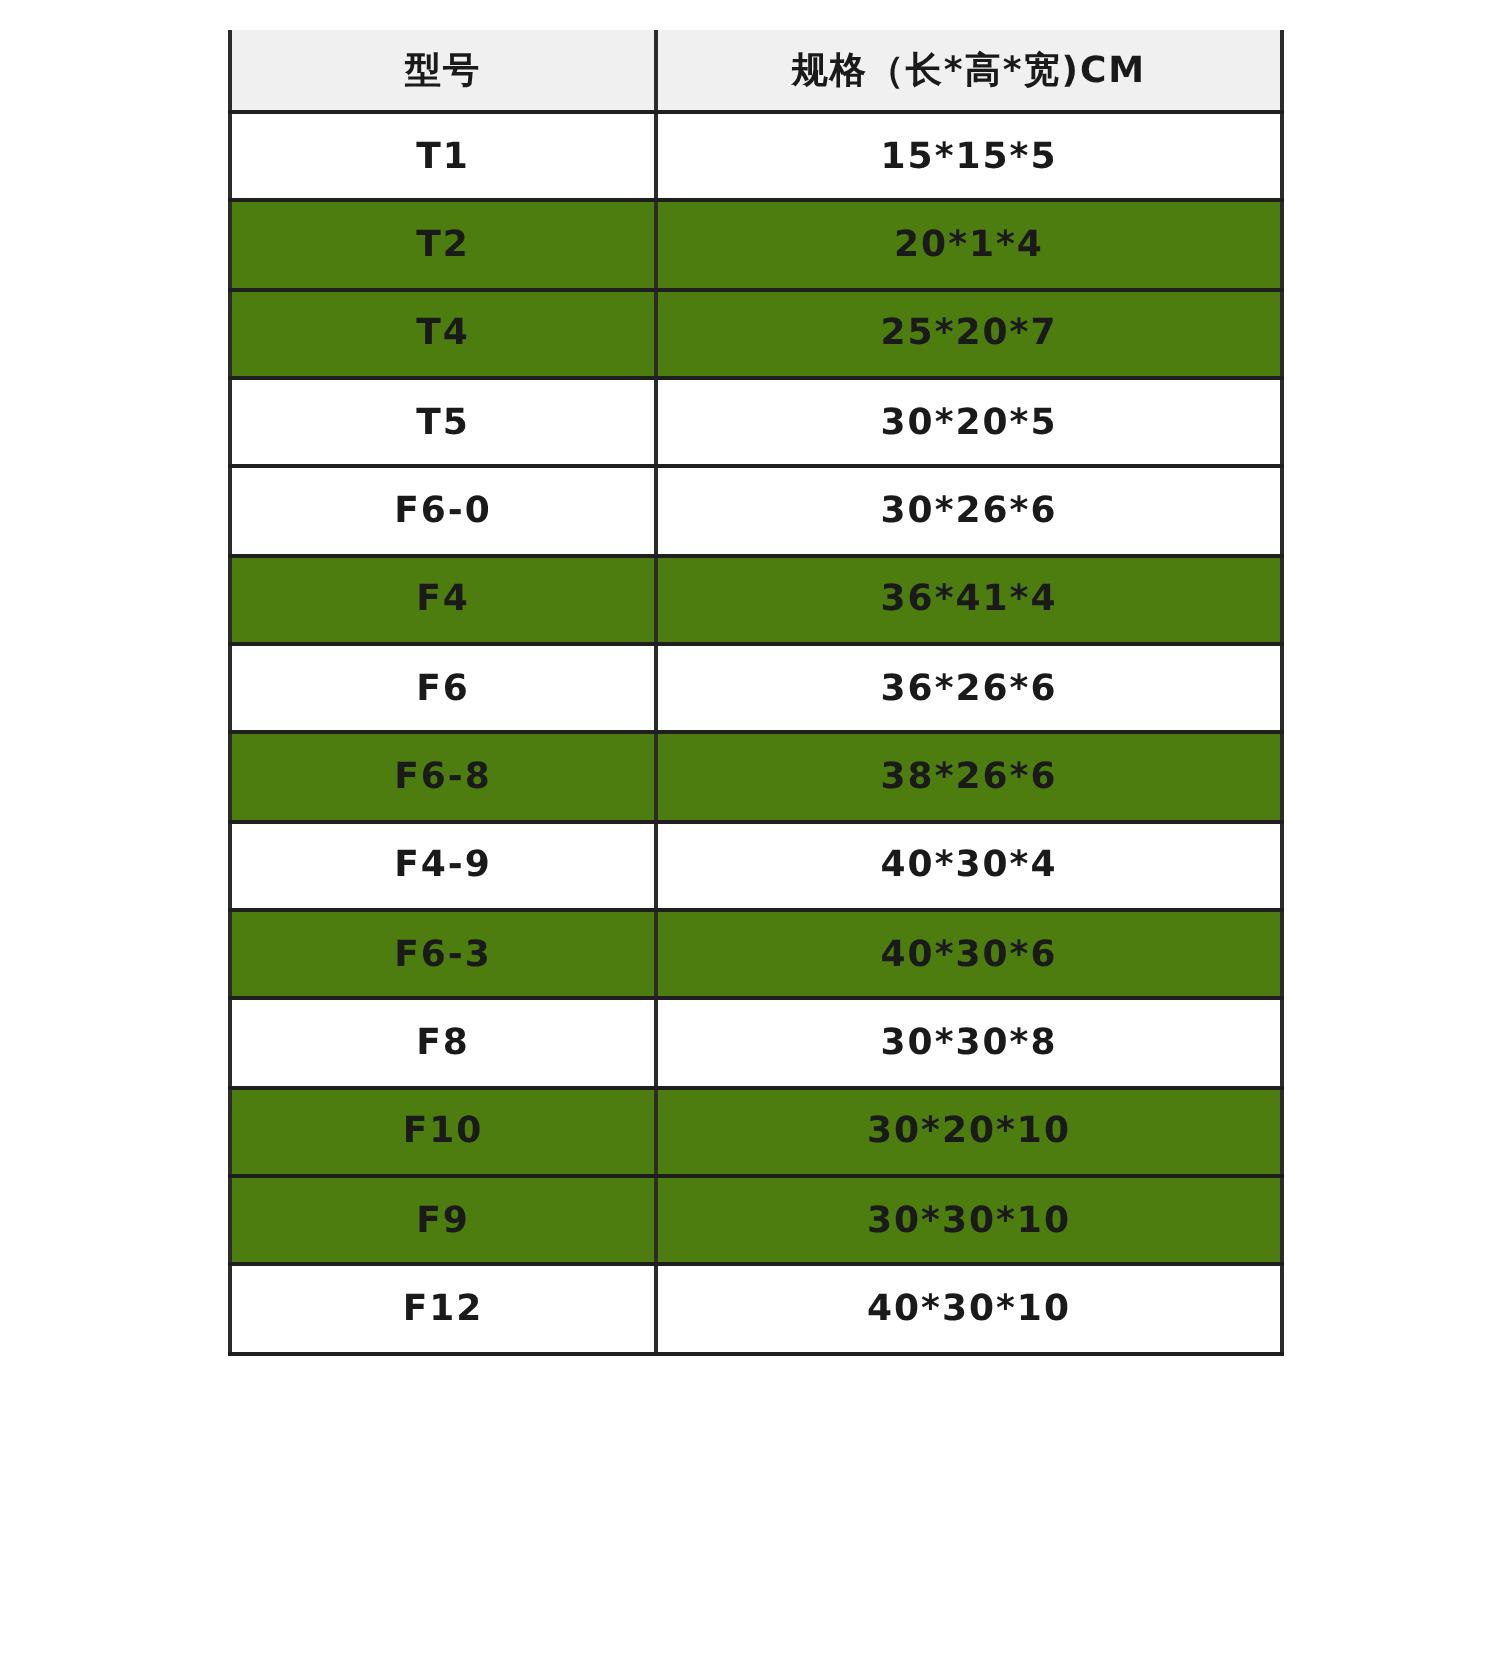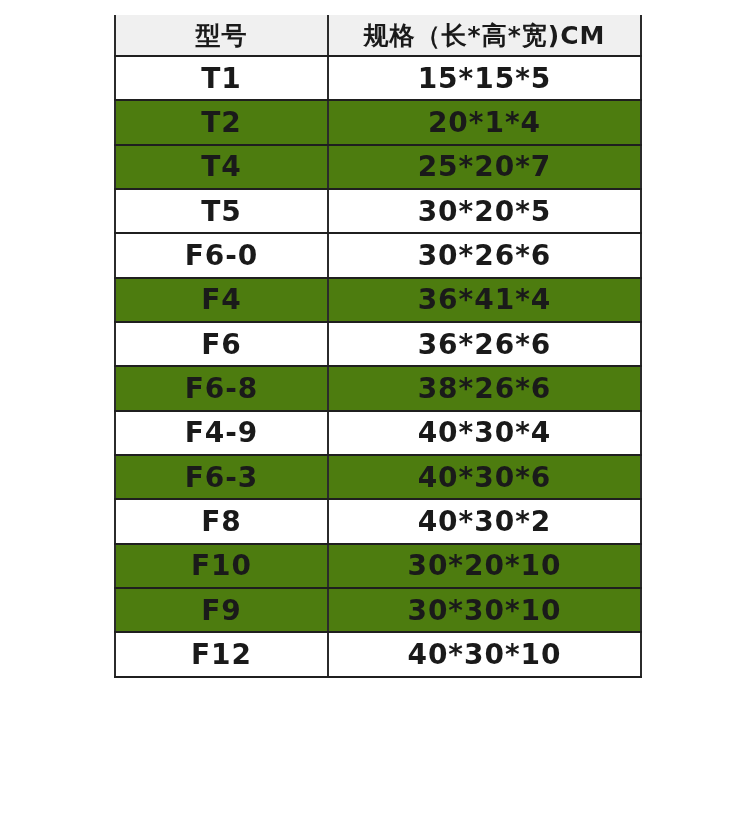--- a/index.html
+++ b/index.html
@@ -32,26 +32,26 @@
       font-weight: bold;
       padding: 0;
       border-left: 2px solid #2b2b2b;
       border-right: 2px solid #2b2b2b;
       border-bottom: 2px solid #1f1f1f;
       white-space: nowrap;
     }
     .spec-table thead th {
       height: 40px;
       background: #f0f0f0;
-      font-size: 25px;
+      font-size: 18px;
       letter-spacing: 1px;
     }
     .spec-table tbody td {
       height: 42.35px;
-      font-size: 28px;
+      font-size: 18px;
       letter-spacing: 1px;
     }
     .spec-table tbody tr.row-gray td { background: #4d7c0f; }
     .spec-table tbody tr.row-white td { background: #ffffff; }
   </style>
 </head>
 <body>
 
 <table class="spec-table">
   <colgroup>
@@ -100,21 +100,21 @@
     <tr class="row-white">
       <td>F4-9</td>
       <td>40*30*4</td>
     </tr>
     <tr class="row-gray">
       <td>F6-3</td>
       <td>40*30*6</td>
     </tr>
     <tr class="row-white">
       <td>F8</td>
-      <td>40*30*2</td>
+      <td>30*30*8</td>
     </tr>
     <tr class="row-gray">
       <td>F10</td>
       <td>30*20*10</td>
     </tr>
     <tr class="row-gray">
       <td>F9</td>
       <td>30*30*10</td>
     </tr>
     <tr class="row-white">

